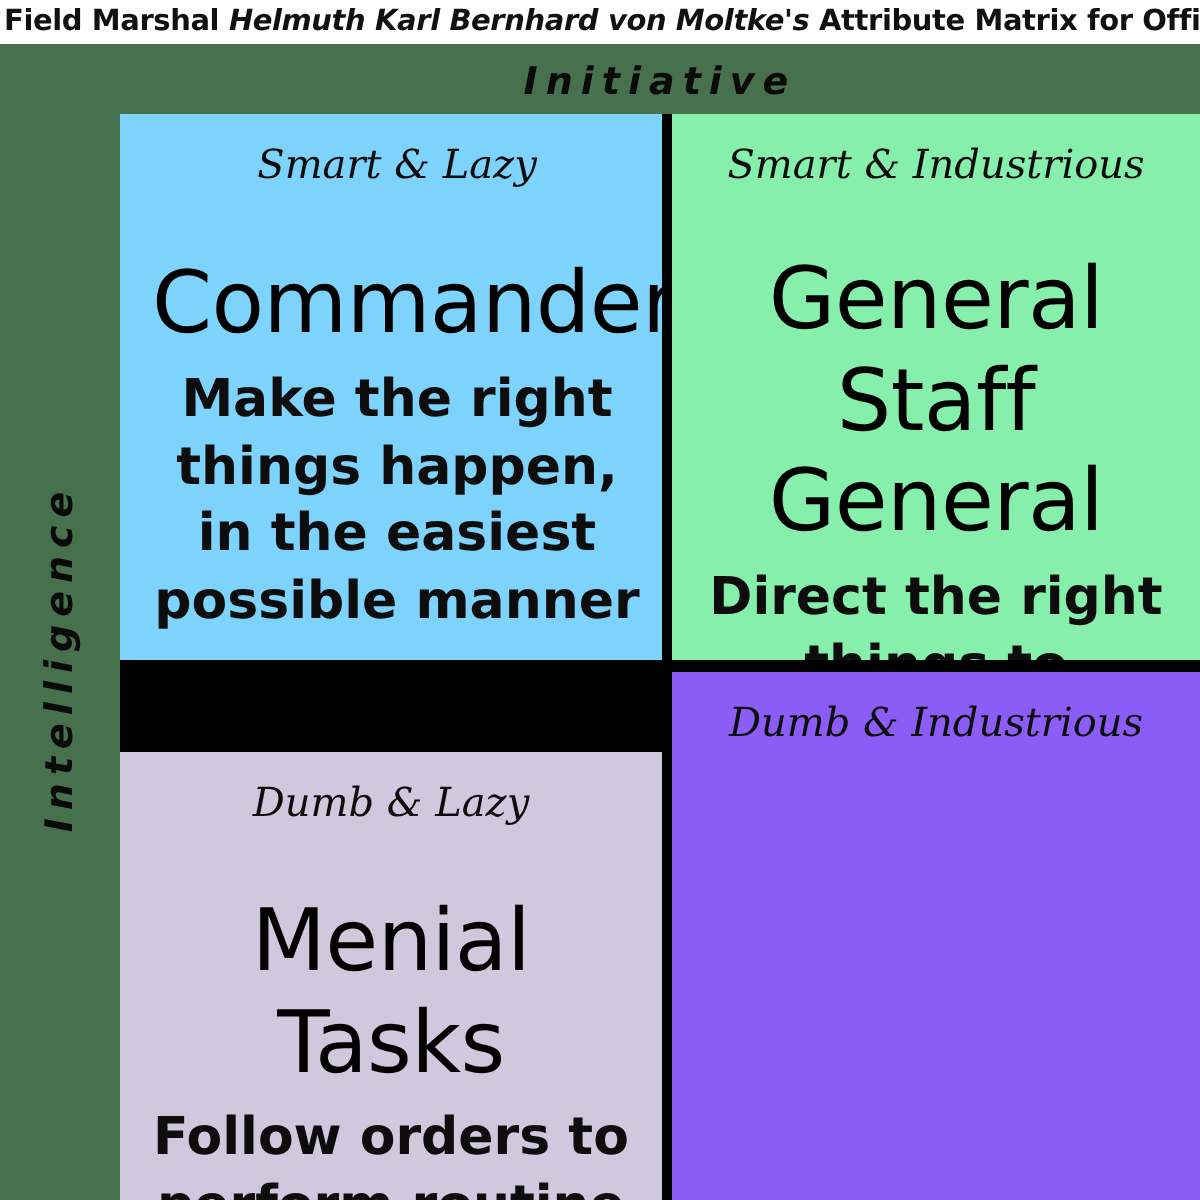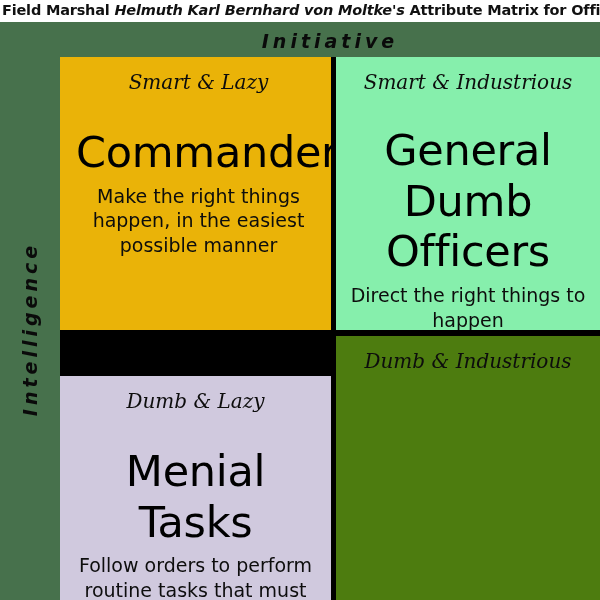--- a/index.html
+++ b/index.html
@@ -113,62 +113,63 @@
     font-size: 43px;
     color: #000000;
     line-height: 1.18;
     margin: 32px 0 0 0;
     letter-spacing: -0.3px;
     text-align: center;
   }
   .q-title.tight { margin-top: 30px; }
   .q-desc {
     font-family: "DejaVu Sans", sans-serif;
-    font-size: 19px;
+    font-size: 26px;
     color: #0d0d0d;
     line-height: 1.30;
     margin: 6px 0 0 0;
+    font-weight: bold;
   }
 </style>
 </head>
 <body style="background: rgb(71, 113, 76);">
 
 <div id="title-bar"><span>Field Marshal </span><span class="emph">Helmuth Karl Bernhard von Moltke's</span><span> Attribute Matrix for Office</span></div>
 
 <div id="initiative-label">Initiative</div>
 
 <div id="intelligence-label">
   <div class="vtext">Intelligence</div>
 </div>
 
 <div id="matrix">
 
-  <div class="cell" style="background-color: #eab308; padding-left: 16px;">
+  <div class="cell" style="background-color: #7dd3fc; padding-left: 16px;">
     <p class="q-sub">Smart &amp; Lazy</p>
     <p class="q-title">Commanders</p>
     <p class="q-desc">Make the right things happen, in the easiest possible manner</p>
   </div>
 
   <div class="vline"></div>
 
   <div class="cell" style="background-color: #86efac;">
     <p class="q-sub">Smart &amp; Industrious</p>
-    <p class="q-title tight">General Dumb Officers</p>
+    <p class="q-title tight">General Staff General</p>
     <p class="q-desc">Direct the right things to happen</p>
   </div>
 
   <div class="hline"></div>
   <div class="hline"></div>
   <div class="hline"></div>
 
   <div class="cell" style="background-color: rgb(208, 201, 222); margin-top: 40px;">
     <p class="q-sub">Dumb &amp; Lazy</p>
     <p class="q-title">Menial Tasks</p>
     <p class="q-desc">Follow orders to perform routine tasks that must be done by an officer</p>
   </div>
 
   <div class="vline"></div>
 
-  <div class="cell" style="background-color: #4d7c0f;">
+  <div class="cell" style="background-color: #8b5cf6;">
     <p class="q-sub">Dumb &amp; Industrious</p>
   </div>
 
 </div>
 
 </body></html>

